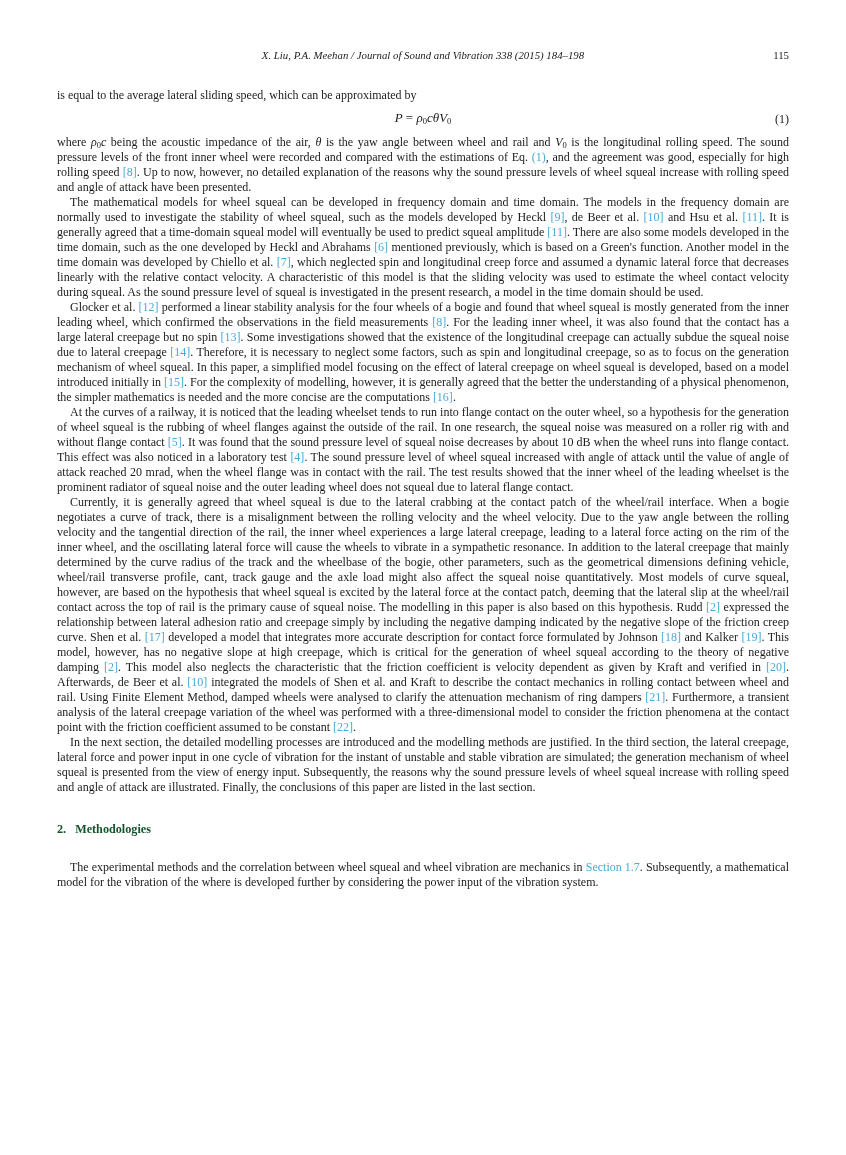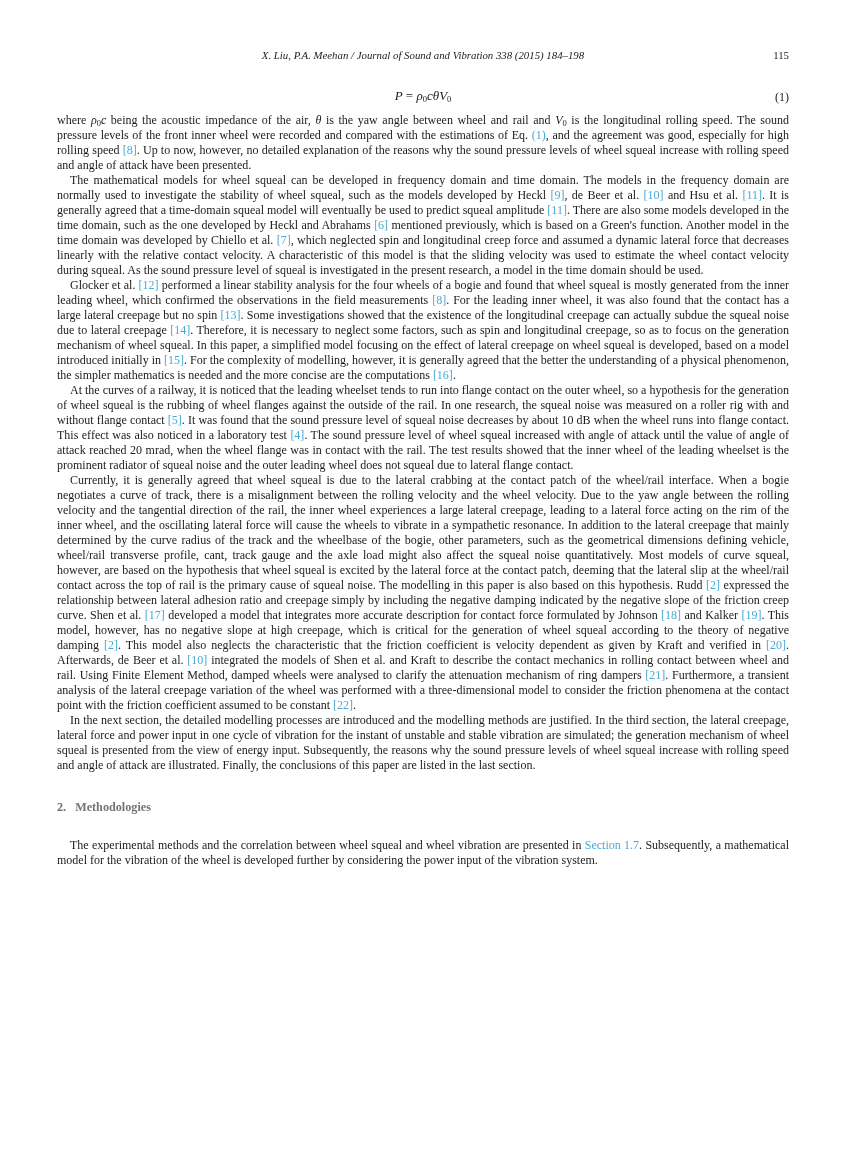--- a/index.html
+++ b/index.html
@@ -58,36 +58,37 @@
     top: 1px;
     font-size: 12px;
     color: #1b1b1b;
   }
   .section-heading {
     font-size: 12.2px;
     font-weight: bold;
     margin: 27px 0 23px 0;
     text-align: left;
     text-indent: 0;
-    color: #737373;
+    color: #14532d;
   }
   .sec-num { margin-right: 9px; }
 </style>
 </head>
 <body>
 
 <div class="page">
   <div class="running-head-row">
     <span class="running-head">X. Liu, P.A. Meehan / Journal of Sound and Vibration 338 (2015) 184–198</span>
     <span class="page-number">115</span>
   </div>
   <div class="article-body">
+      <p class="para noindent"><span>is equal to the average lateral sliding speed, which can be approximated by</span></p>
       <div class="equation-row"><span class="equation"><span class="mvar">P</span><span> = </span><span class="mvar">ρ</span><span class="msub">0</span><span class="mvar">c</span><span class="mvar">θ</span><span class="mvar">V</span><span class="msub">0</span></span><span class="eq-number">(1)</span></div>
       <p class="para noindent"><span>where </span><span class="mvar">ρ</span><span class="msub">0</span><span class="mvar">c</span><span> being the acoustic impedance of the air, </span><span class="mvar">θ</span><span> is the yaw angle between wheel and rail and </span><span class="mvar">V</span><span class="msub">0</span><span> is the longitudinal rolling speed. The sound pressure levels of the front inner wheel were recorded and compared with the estimations of Eq. </span><span class="ref">(1)</span><span>, and the agreement was good, especially for high rolling speed </span><span class="ref">[8]</span><span>. Up to now, however, no detailed explanation of the reasons why the sound pressure levels of wheel squeal increase with rolling speed and angle of attack have been presented.</span></p>
       <p class="para"><span>The mathematical models for wheel squeal can be developed in frequency domain and time domain. The models in the frequency domain are normally used to investigate the stability of wheel squeal, such as the models developed by Heckl </span><span class="ref">[9]</span><span>, de Beer et al. </span><span class="ref">[10]</span><span> and Hsu et al. </span><span class="ref">[11]</span><span>. It is generally agreed that a time-domain squeal model will eventually be used to predict squeal amplitude </span><span class="ref">[11]</span><span>. There are also some models developed in the time domain, such as the one developed by Heckl and Abrahams </span><span class="ref">[6]</span><span> mentioned previously, which is based on a Green's function. Another model in the time domain was developed by Chiello et al. </span><span class="ref">[7]</span><span>, which neglected spin and longitudinal creep force and assumed a dynamic lateral force that decreases linearly with the relative contact velocity. A characteristic of this model is that the sliding velocity was used to estimate the wheel contact velocity during squeal. As the sound pressure level of squeal is investigated in the present research, a model in the time domain should be used.</span></p>
       <p class="para"><span>Glocker et al. </span><span class="ref">[12]</span><span> performed a linear stability analysis for the four wheels of a bogie and found that wheel squeal is mostly generated from the inner leading wheel, which confirmed the observations in the field measurements </span><span class="ref">[8]</span><span>. For the leading inner wheel, it was also found that the contact has a large lateral creepage but no spin </span><span class="ref">[13]</span><span>. Some investigations showed that the existence of the longitudinal creepage can actually subdue the squeal noise due to lateral creepage </span><span class="ref">[14]</span><span>. Therefore, it is necessary to neglect some factors, such as spin and longitudinal creepage, so as to focus on the generation mechanism of wheel squeal. In this paper, a simplified model focusing on the effect of lateral creepage on wheel squeal is developed, based on a model introduced initially in </span><span class="ref">[15]</span><span>. For the complexity of modelling, however, it is generally agreed that the better the understanding of a physical phenomenon, the simpler mathematics is needed and the more concise are the computations </span><span class="ref">[16]</span><span>.</span></p>
       <p class="para"><span>At the curves of a railway, it is noticed that the leading wheelset tends to run into flange contact on the outer wheel, so a hypothesis for the generation of wheel squeal is the rubbing of wheel flanges against the outside of the rail. In one research, the squeal noise was measured on a roller rig with and without flange contact </span><span class="ref">[5]</span><span>. It was found that the sound pressure level of squeal noise decreases by about 10 dB when the wheel runs into flange contact. This effect was also noticed in a laboratory test </span><span class="ref">[4]</span><span>. The sound pressure level of wheel squeal increased with angle of attack until the value of angle of attack reached 20 mrad, when the wheel flange was in contact with the rail. The test results showed that the inner wheel of the leading wheelset is the prominent radiator of squeal noise and the outer leading wheel does not squeal due to lateral flange contact.</span></p>
       <p class="para"><span>Currently, it is generally agreed that wheel squeal is due to the lateral crabbing at the contact patch of the wheel/rail interface. When a bogie negotiates a curve of track, there is a misalignment between the rolling velocity and the wheel velocity. Due to the yaw angle between the rolling velocity and the tangential direction of the rail, the inner wheel experiences a large lateral creepage, leading to a lateral force acting on the rim of the inner wheel, and the oscillating lateral force will cause the wheels to vibrate in a sympathetic resonance. In addition to the lateral creepage that mainly determined by the curve radius of the track and the wheelbase of the bogie, other parameters, such as the geometrical dimensions defining vehicle, wheel/rail transverse profile, cant, track gauge and the axle load might also affect the squeal noise quantitatively. Most models of curve squeal, however, are based on the hypothesis that wheel squeal is excited by the lateral force at the contact patch, deeming that the lateral slip at the wheel/rail contact across the top of rail is the primary cause of squeal noise. The modelling in this paper is also based on this hypothesis. Rudd </span><span class="ref">[2]</span><span> expressed the relationship between lateral adhesion ratio and creepage simply by including the negative damping indicated by the negative slope of the friction creep curve. Shen et al. </span><span class="ref">[17]</span><span> developed a model that integrates more accurate description for contact force formulated by Johnson </span><span class="ref">[18]</span><span> and Kalker </span><span class="ref">[19]</span><span>. This model, however, has no negative slope at high creepage, which is critical for the generation of wheel squeal according to the theory of negative damping </span><span class="ref">[2]</span><span>. This model also neglects the characteristic that the friction coefficient is velocity dependent as given by Kraft and verified in </span><span class="ref">[20]</span><span>. Afterwards, de Beer et al. </span><span class="ref">[10]</span><span> integrated the models of Shen et al. and Kraft to describe the contact mechanics in rolling contact between wheel and rail. Using Finite Element Method, damped wheels were analysed to clarify the attenuation mechanism of ring dampers </span><span class="ref">[21]</span><span>. Furthermore, a transient analysis of the lateral creepage variation of the wheel was performed with a three-dimensional model to consider the friction phenomena at the contact point with the friction coefficient assumed to be constant </span><span class="ref">[22]</span><span>.</span></p>
       <p class="para"><span>In the next section, the detailed modelling processes are introduced and the modelling methods are justified. In the third section, the lateral creepage, lateral force and power input in one cycle of vibration for the instant of unstable and stable vibration are simulated; the generation mechanism of wheel squeal is presented from the view of energy input. Subsequently, the reasons why the sound pressure levels of wheel squeal increase with rolling speed and angle of attack are illustrated. Finally, the conclusions of this paper are listed in the last section.</span></p>
       <h2 class="section-heading"><span class="sec-num">2.</span><span>Methodologies</span></h2>
-      <p class="para"><span>The experimental methods and the correlation between wheel squeal and wheel vibration are presented in </span><span class="ref">Section 1.7</span><span>. Subsequently, a mathematical model for the vibration of the wheel is developed further by considering the power input of the vibration system.</span></p>
+      <p class="para"><span>The experimental methods and the correlation between wheel squeal and wheel vibration are mechanics in </span><span class="ref">Section 1.7</span><span>. Subsequently, a mathematical model for the vibration of the where is developed further by considering the power input of the vibration system.</span></p>
     </div>
 </div>
 
 </body></html>

